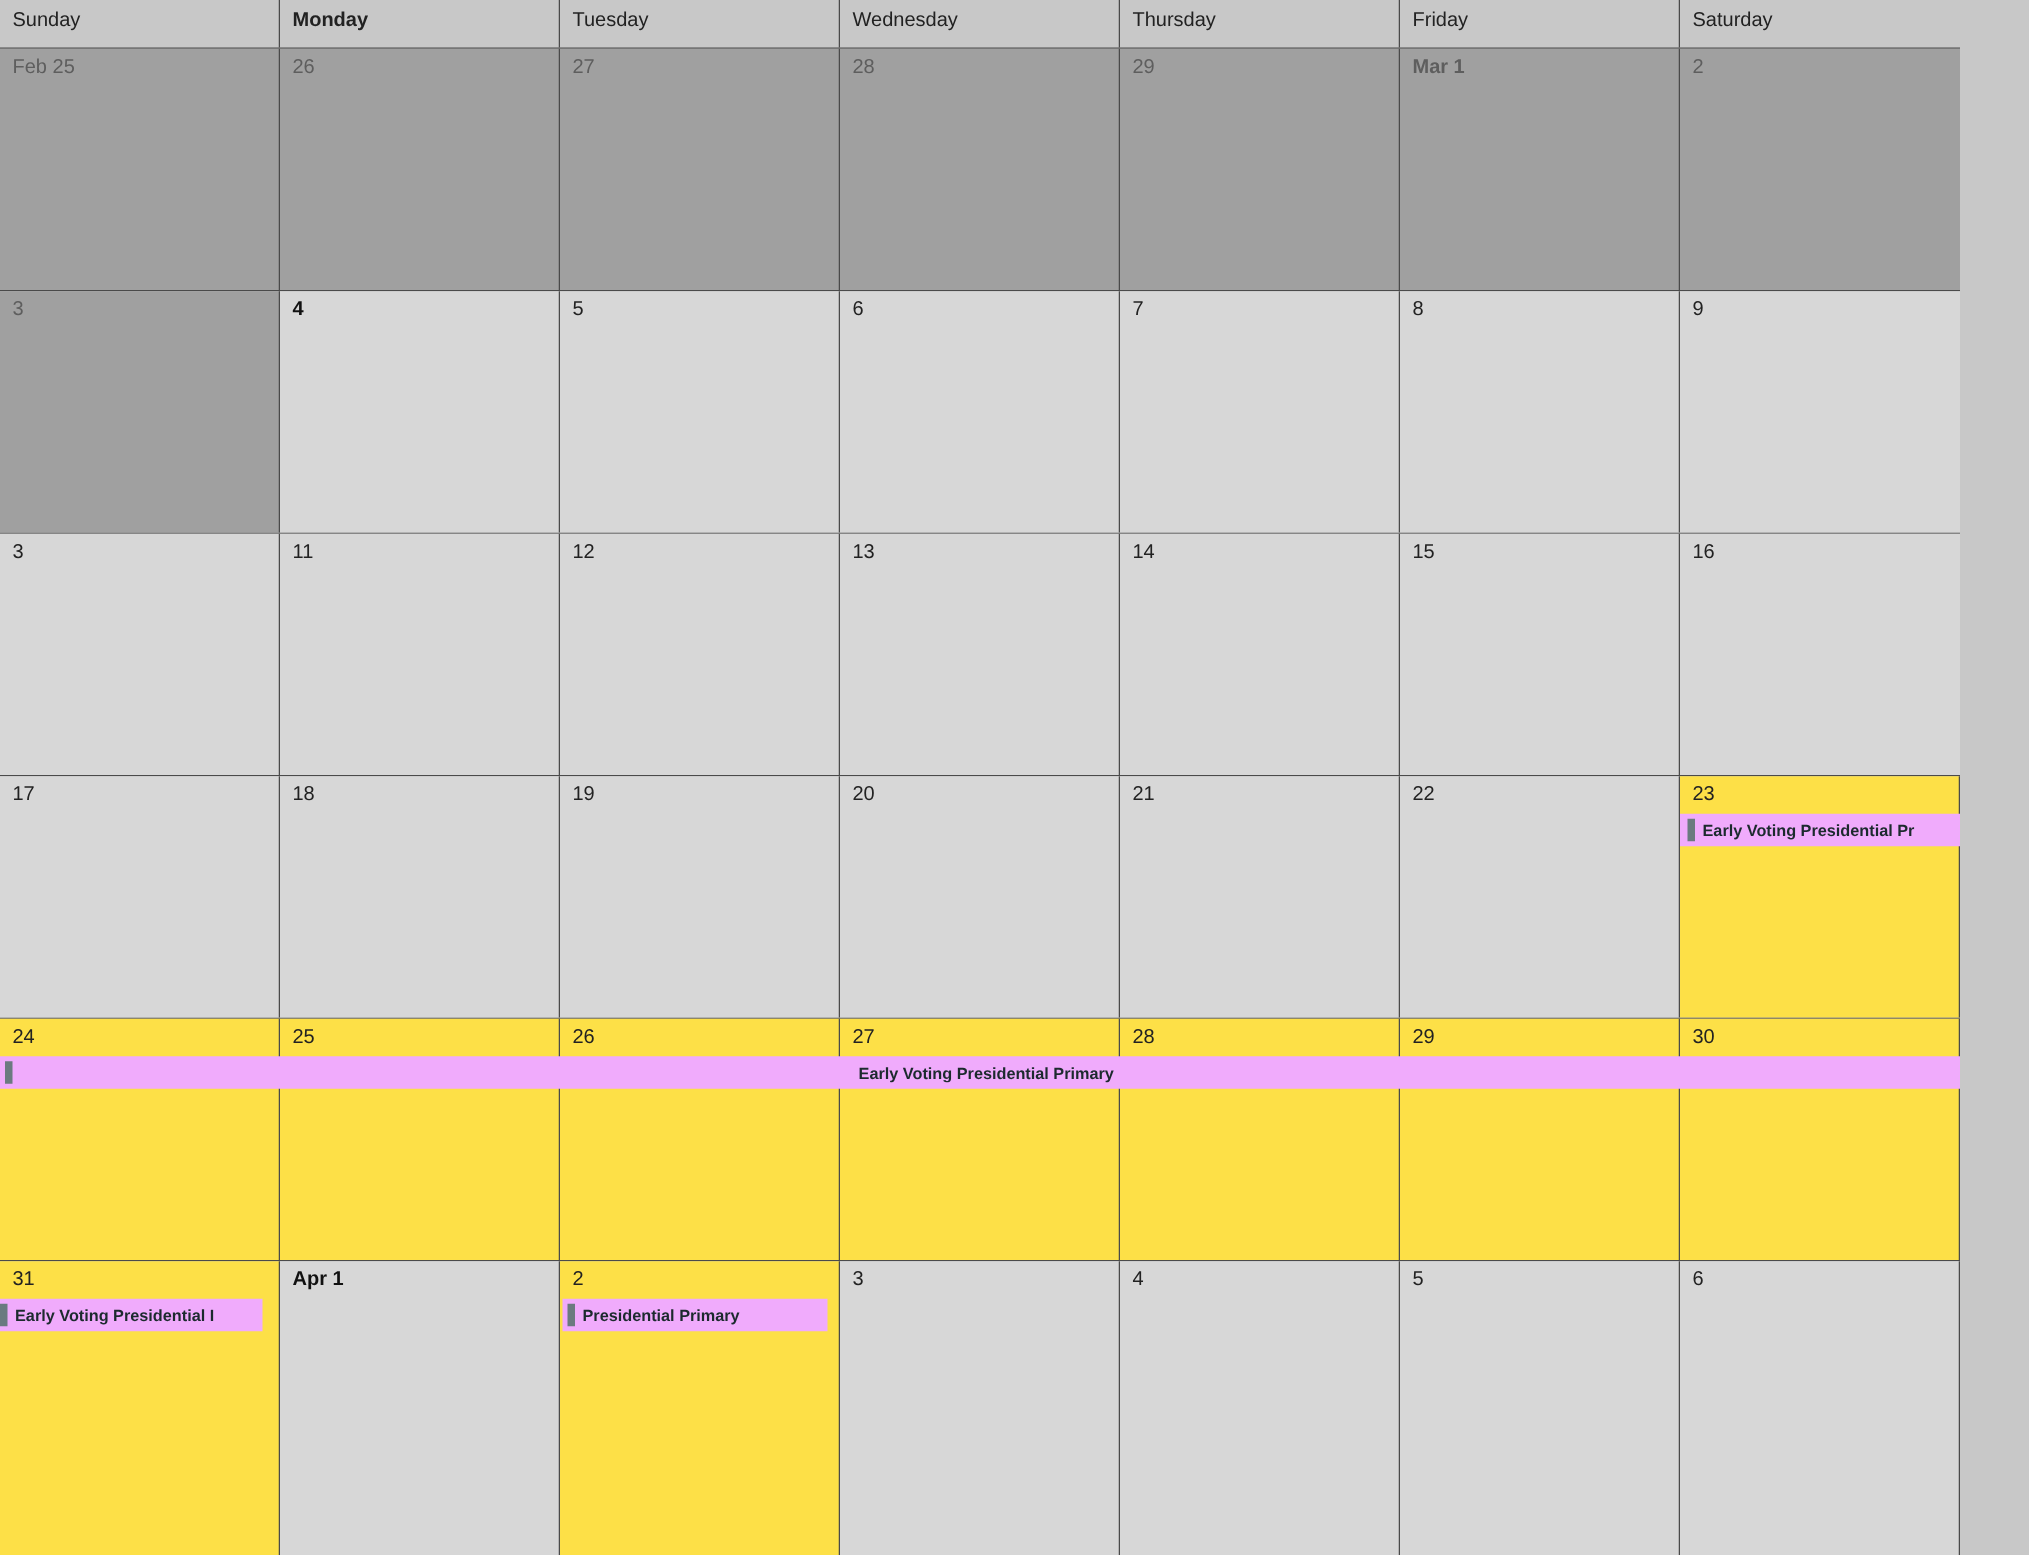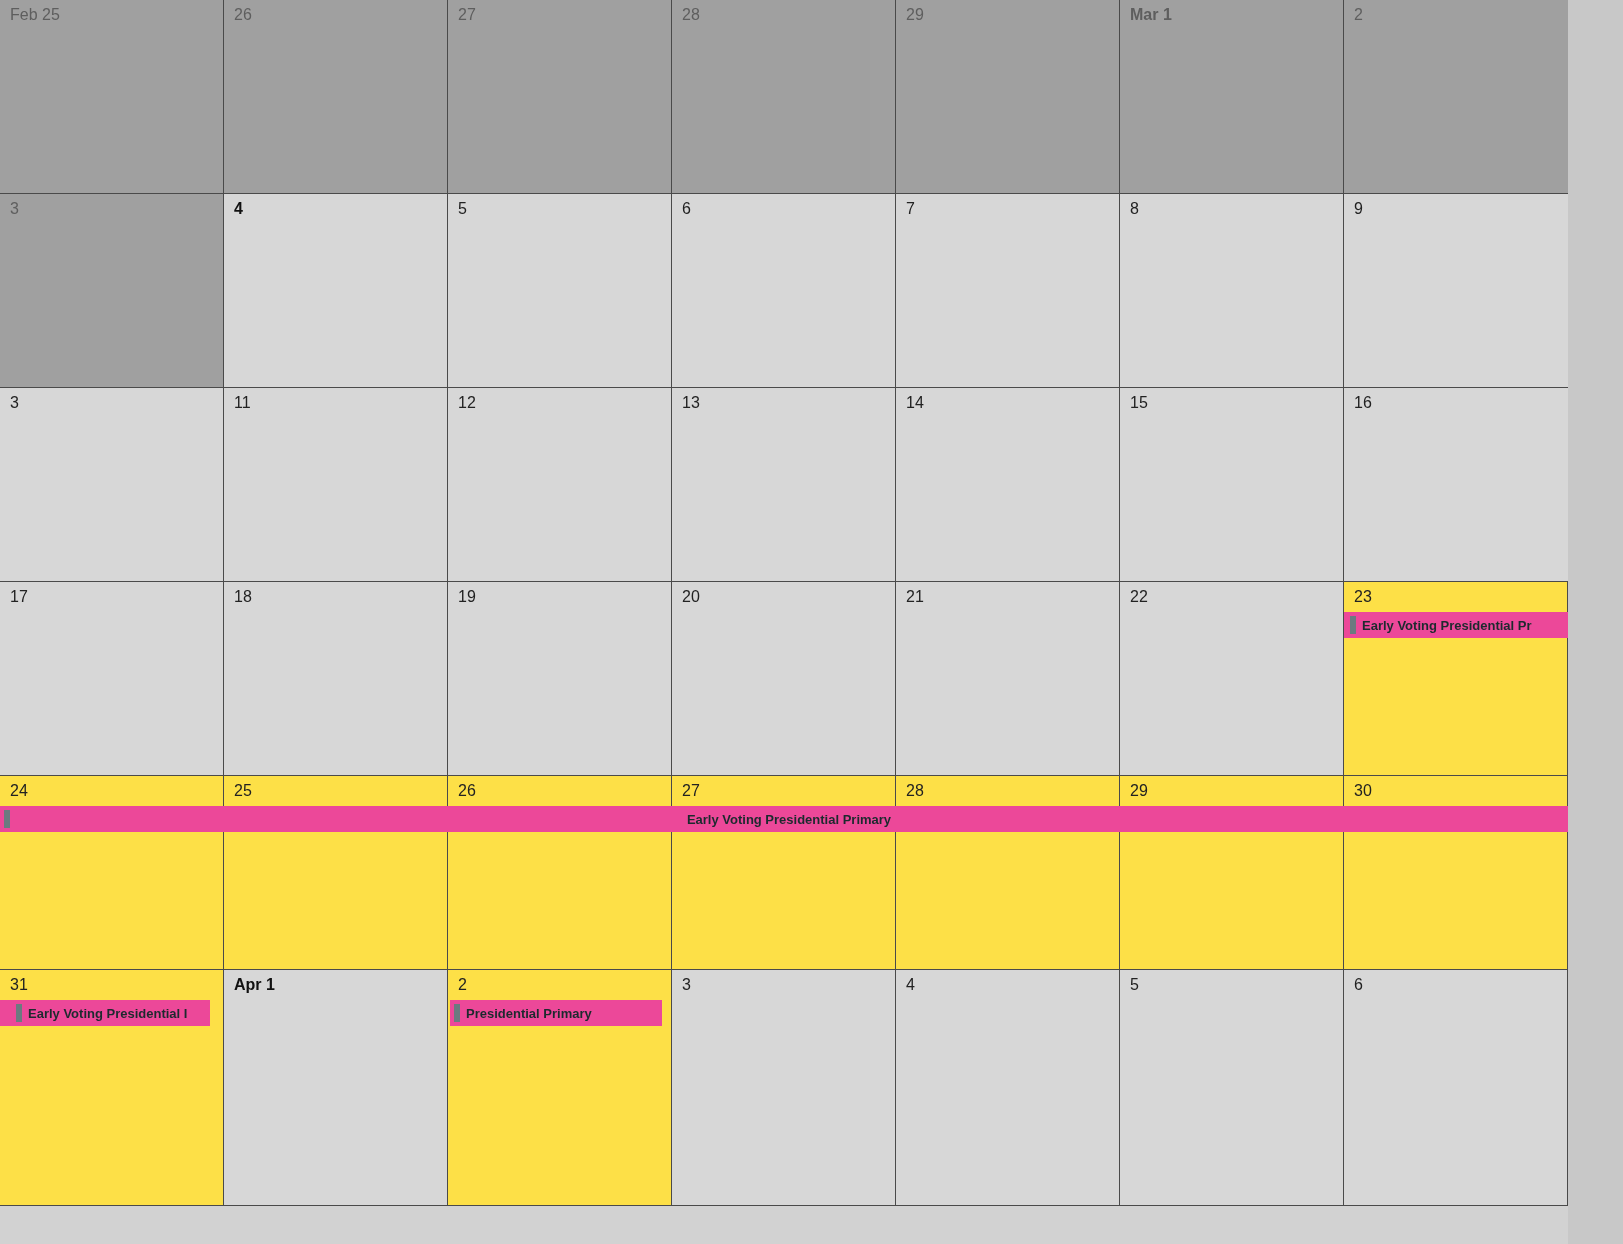--- a/index.html
+++ b/index.html
@@ -72,21 +72,21 @@
     font-size: 16px;
     color: #222;
   }
   .day.othermonth .daynum { color: #5e5e5e; }
   .daynum.bold { font-weight: bold; color: #111; }
 
   
   .event {
     position: absolute;
     height: 26px;
-    background: #ec4899;
+    background: #f0abfc;
     display: flex;
     align-items: center;
     box-sizing: border-box;
     font-size: 13px;
     color: #1c2a2e;
     overflow: hidden;
     white-space: nowrap;
   }
   .event .bar {
     width: 6px;
@@ -121,20 +121,29 @@
     width: 55px;
     height: 1244px;
     background: #c8c8c8;
   }
 </style>
 </head>
 <body>
 
 <div class="calendar">
 
+  <div class="header-row">
+    <div class="header-cell"><span>Sunday</span></div>
+    <div class="header-cell bold"><span>Monday</span></div>
+    <div class="header-cell"><span>Tuesday</span></div>
+    <div class="header-cell"><span>Wednesday</span></div>
+    <div class="header-cell"><span>Thursday</span></div>
+    <div class="header-cell"><span>Friday</span></div>
+    <div class="header-cell"><span>Saturday</span></div>
+  </div>
 
   <div class="week w0">
     <div class="day othermonth">
         <div class="daynum">Feb 25</div>
       </div>
     <div class="day othermonth">
         <div class="daynum">26</div>
       </div>
     <div class="day othermonth">
         <div class="daynum">27</div>
@@ -277,21 +286,21 @@
     <div class="day">
         <div class="daynum">4</div>
       </div>
     <div class="day">
         <div class="daynum">5</div>
       </div>
     <div class="day">
         <div class="daynum">6</div>
       </div>
     <div class="overlay">
-      <div class="event" style="left:0px; top:30px; width:210px; padding-left:16px;">
+      <div class="event" style="left:0px; top:30px; width:210px; padding-left:0;">
         <span class="bar"></span>
         <span class="etext">Early Voting Presidential I</span>
       </div>
       <div class="event plain" style="left:450px; top:30px; width:212px; padding-left:4px;">
         <span class="bar"></span>
         <span class="etext">Presidential Primary</span>
       </div>
     </div>
   </div>
 

